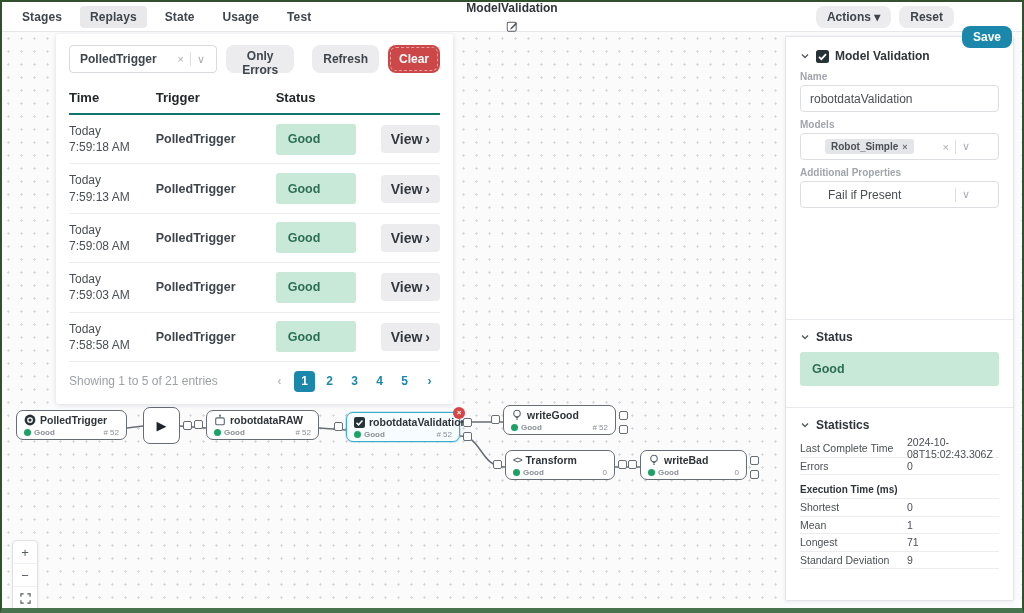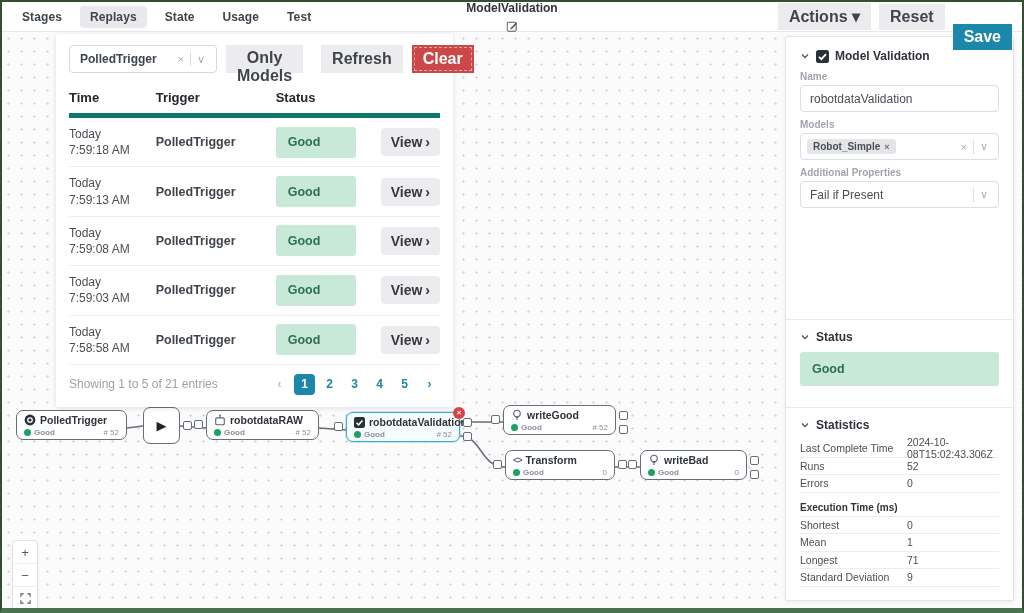--- a/index.html
+++ b/index.html
@@ -8,42 +8,42 @@
   .frame { width:1024px; height:613px; border:2px solid #33502e; border-bottom:5px solid #47724d; background:#fbfbfc; overflow:hidden; position:relative; }
 
   
   .topbar { height:30px; background:#fff; border-bottom:1px solid #e7e7ea; display:flex; align-items:center; padding:0 10px; position:relative; z-index:30; }
   .tabs { display:flex; align-items:center; gap:8px; }
   .tab { font-size:12px; color:#3f454c; padding:4px 10px; border-radius:4px; cursor:pointer; font-weight:600; letter-spacing:.1px; }
   .tab.active { background:#e9e9eb; }
   .title-wrap { position:absolute; left:50%; transform:translateX(-50%); display:flex; align-items:center; gap:5px;flex-direction:column; }
   .title { font-size:12px; font-weight:700; color:#2f343a; }
   .tb-actions { margin-left:auto; display:flex; align-items:center; gap:8px; }
-  .btn { font-size:16px; font-weight:600; border:none; border-radius:0; padding:4px 11px; cursor:pointer; }
+  .btn { font-size:12px; font-weight:600; border:none; border-radius:8px; padding:4px 11px; cursor:pointer; }
   .btn-gray { background:#ececee; color:#3f454c; }
   .btn-teal { background:#1b87aa; color:#fff;margin-top:40px; }
   .btn-red  { background:#cb4748; color:#fff; outline:1px dashed #e8a0a0; outline-offset:-3px; }
 
   
   .canvas { position:absolute; top:30px; left:0; right:0; bottom:0;
     background-color:#fbfbfc;
     background-image:radial-gradient(circle,#d9dadf 1px,transparent 1.3px);
     background-size:13px 13px; }
 
   
   .replays-card { position:absolute; left:54px; top:2px; width:397px; background:#fff; border-radius:3px; box-shadow:0 1px 5px rgba(30,40,60,.14); padding:11px 13px 6px; z-index:10; }
   .filter-row { display:flex; align-items:center; gap:9px; margin-bottom:11px; }
   .select-box { display:flex; align-items:center; border:1px solid #d7d9dd; border-radius:4px; height:28px; padding:0 7px 0 10px; background:#fff; min-width:148px; cursor:pointer; }
   .select-box .val { font-size:12px; color:#3f454c; font-weight:600; flex:1; }
   .sel-ctl { color:#a9adb3; font-size:11px; padding:0 4px; cursor:pointer; }
   .vline { width:1px; height:14px; background:#dcdee2; margin:0 2px; }
   .filter-spacer { flex:1; }
 
   table.replays { width:100%; border-collapse:collapse; }
-  .replays th { text-align:left; font-size:13px; font-weight:700; color:#23272c; padding:6px 0 8px; border-bottom:5px solid #0f766e; }
+  .replays th { text-align:left; font-size:13px; font-weight:700; color:#23272c; padding:6px 0 8px; border-bottom:2px solid #0f766e; }
   .replays td { padding:8px 0; border-bottom:1px solid #ededf0; vertical-align:middle; }
   .col-time { width:96px; } .col-trig { width:128px; } .col-status { width:110px; }
   .cell-time { font-size:12px; color:#4a4f55; line-height:1.35; }
   .cell-trig { font-size:12.5px; color:#3f454c; font-weight:600; }
   .badge-good { display:flex; align-items:center; width:80px; height:31px; background:#c9e9d8; border-radius:3px; padding-left:12px; font-size:12.5px; font-weight:700; color:#2c6e54; }
   .view-btn { display:inline-flex; align-items:center; gap:3px; background:#ececee; border:none; border-radius:4px; font-size:14px; font-weight:700; color:#33383e; padding:6px 10px; cursor:pointer; float:right; }
   .card-footer { display:flex; align-items:center; justify-content:space-between; padding:9px 0 6px; }
   .showing { font-size:12px; color:#9ca1a8; }
   .pager { display:flex; align-items:center; gap:4px; }
   .page { min-width:21px; height:21px; display:flex; align-items:center; justify-content:center; font-size:12px; font-weight:600; color:#1b87aa; border-radius:4px; cursor:pointer; padding:0 3px; }
@@ -78,21 +78,21 @@
 
   
   .inspector { position:absolute; right:8px; top:4px; bottom:7px; width:229px; background:#fff; border:1px solid #e3e4e8; border-radius:2px; box-shadow:0 1px 4px rgba(30,40,60,.07); z-index:10; display:flex; flex-direction:column; }
   .insp-sec1 { height:282px; padding:12px 14px; }
   .insp-sec2 { height:88px; padding:10px 14px; border-top:1px solid #e8e9ec; }
   .insp-sec3 { flex:1; padding:10px 14px; border-top:1px solid #e8e9ec; }
   .sec-head { display:flex; align-items:center; gap:6px; margin-bottom:8px; cursor:pointer; }
   .sec-title { font-size:12px; font-weight:700; color:#2f343a; }
   .fld-label { font-size:10px; color:#a0a5ac; font-weight:600; margin:7px 0 3px; }
   .text-input { width:100%; height:27px; border:1px solid #dcdee2; border-radius:4px; font-size:12px; color:#4a4f55; padding:0 9px; font-family:inherit; }
-  .sel { display:flex; align-items:center; border:1px solid #dcdee2; border-radius:4px; height:27px; padding:0 6px; cursor:pointer; }
+  .sel { display:flex; align-items:center; border:1px solid #dcdee2; border-radius:4px; height:27px; padding:0 24px; cursor:pointer; }
   .sel .sel-text { font-size:12px; color:#4a4f55; flex:1; padding-left:3px; }
   .tag { display:inline-flex; align-items:center; gap:4px; background:#e4e5e9; border-radius:3px; font-size:10px; color:#4a4f55; font-weight:600; padding:2px 6px; margin-right:auto; cursor:pointer; }
   .tag .tag-x { color:#6b7077; font-size:9px; }
   .status-badge-lg { height:34px; background:#c9e9d8; border-radius:3px; display:flex; align-items:center; padding-left:12px; font-size:12.5px; font-weight:700; color:#2c6e54; }
   .stat-row { display:flex; align-items:center; height:17.5px; border-bottom:1px solid #ededf0; }
   .stat-label { font-size:10.5px; color:#4a4f55; width:107px; flex:none; }
   .stat-value { font-size:10.5px; color:#4a4f55; }
   .exec-head { font-size:10px; font-weight:700; color:#2f343a; margin-top:8px; height:16px; display:flex; align-items:flex-end; padding-bottom:3px; border-bottom:1px solid #ededf0; }
   svg { display:block; }
 </style>
@@ -258,21 +258,21 @@
     </div>
 
     <div class="replays-card">
       <div class="filter-row">
         <div class="select-box">
           <span class="val">PolledTrigger</span>
           <span class="sel-ctl">×</span>
           <span class="vline"></span>
           <span class="sel-ctl">∨</span>
         </div>
-        <button class="btn btn-gray" style="height:28px;">Only Models</button>
+        <button class="btn btn-gray" style="height:28px;">Only Errors</button>
         <div class="filter-spacer"></div>
         <button class="btn btn-gray" style="height:28px;">Refresh</button>
         <button class="btn btn-red" style="height:28px;">Clear</button>
       </div>
 
       <table class="replays">
         <thead>
           <tr>
             <th class="col-time">Time</th>
             <th class="col-trig">Trigger</th>
@@ -453,24 +453,20 @@
           <svg width="10" height="10" viewBox="0 0 10 10">
               <path d="M2 3.5 L5 6.5 L8 3.5" stroke="#555b63" stroke-width="1.4" fill="none"></path>
             </svg>
           <span class="sec-title">Statistics</span>
         </div>
         <div class="stat-row">
           <span class="stat-label">Last Complete Time</span>
           <span class="stat-value">2024-10-08T15:02:43.306Z</span>
         </div>
         <div class="stat-row">
-          <span class="stat-label">Runs</span>
-          <span class="stat-value">52</span>
-        </div>
-        <div class="stat-row">
           <span class="stat-label">Errors</span>
           <span class="stat-value">0</span>
         </div>
         <div class="exec-head">Execution Time (ms)</div>
         <div class="stat-row">
           <span class="stat-label">Shortest</span>
           <span class="stat-value">0</span>
         </div>
         <div class="stat-row">
           <span class="stat-label">Mean</span>

